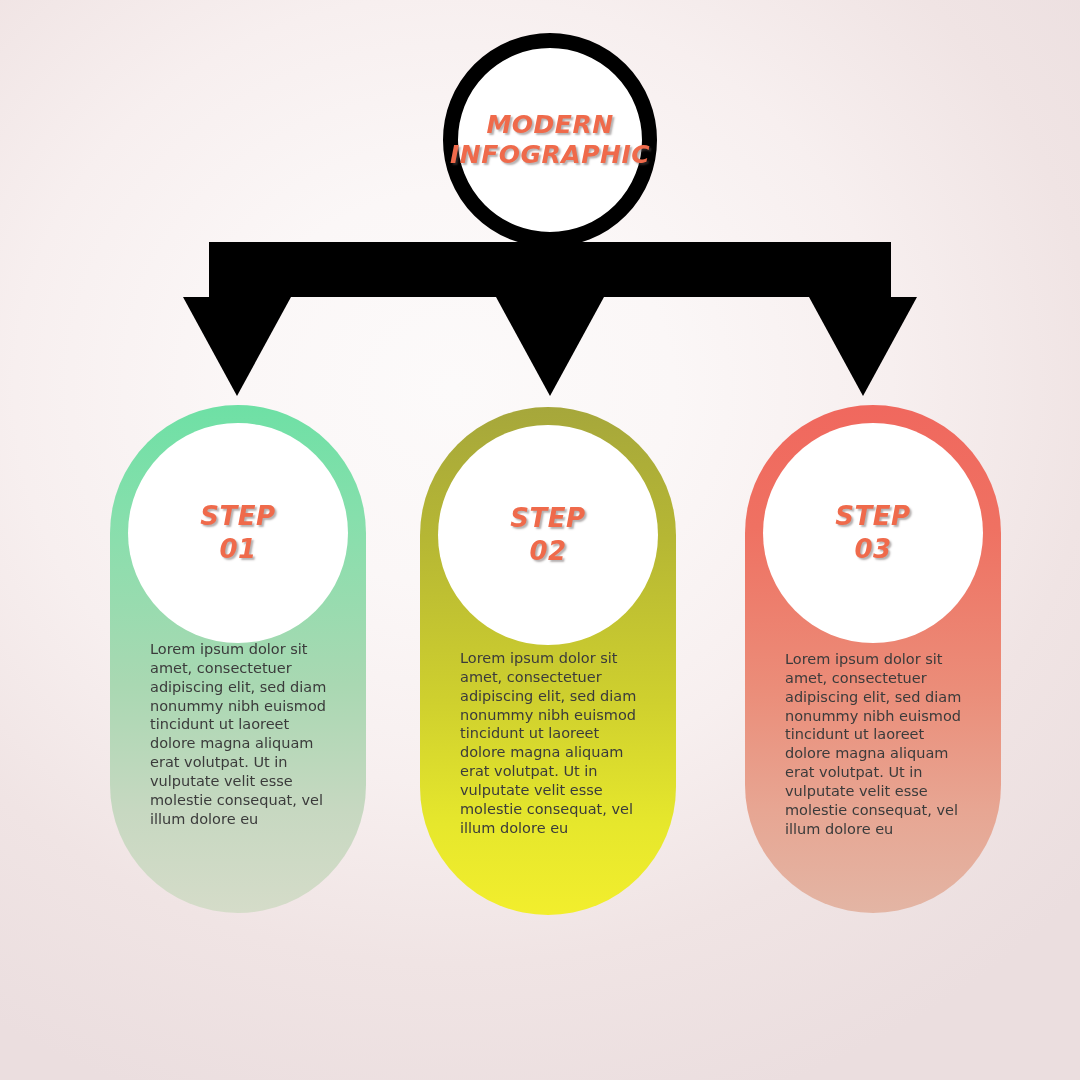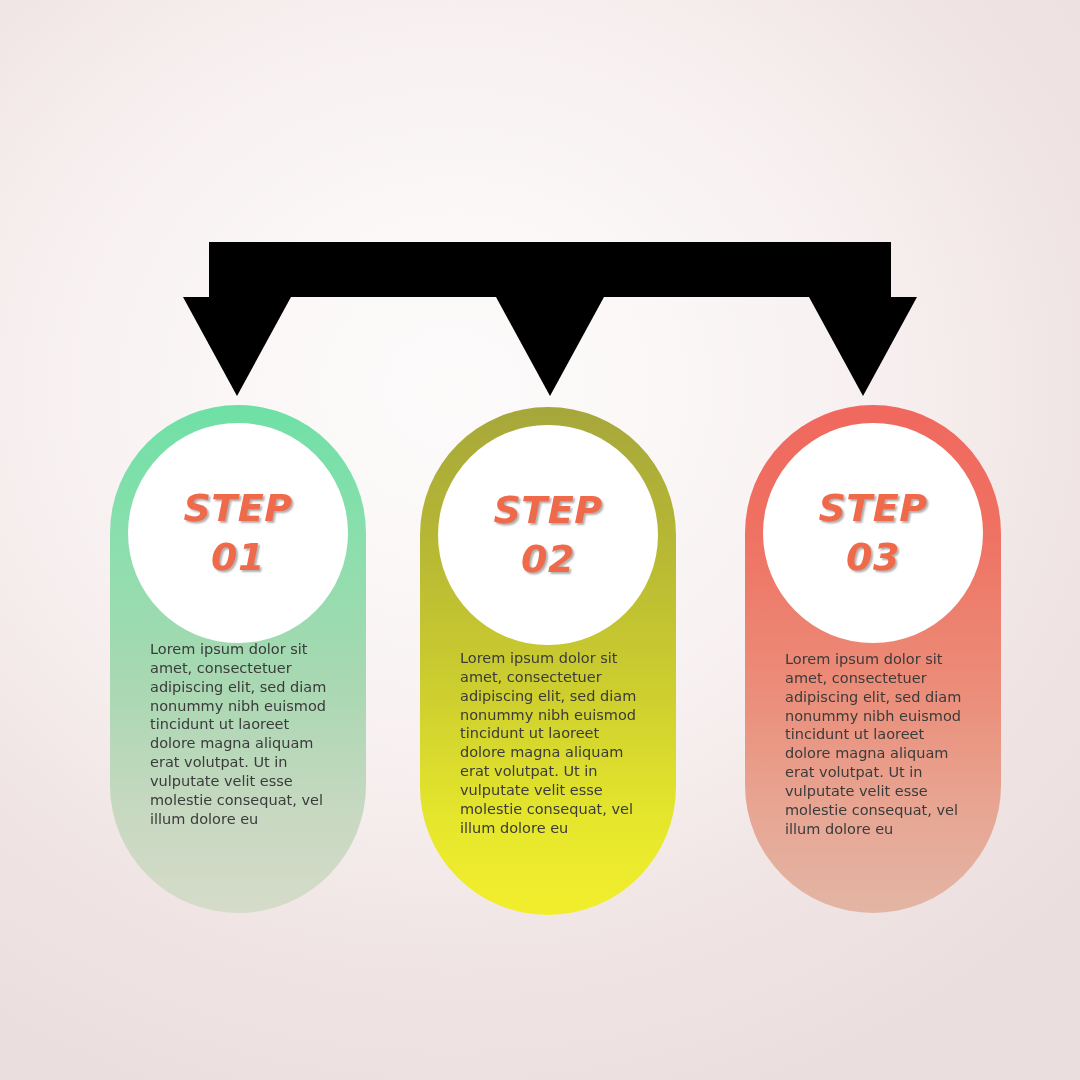--- a/index.html
+++ b/index.html
@@ -102,21 +102,21 @@
     background: #ffffff;
     display: flex;
     align-items: center;
     justify-content: center;
     z-index: 3;
   }
   .step-label {
     font-family: "DejaVu Sans", sans-serif;
     font-weight: bold;
     font-style: italic;
-    font-size: 38px;
+    font-size: 26px;
     line-height: 1.28;
     letter-spacing: 0.5px;
     color: #ef6a4b;
     text-align: center;
     text-shadow: 2px 2px 2px rgba(90,80,80,0.45);
     white-space: pre-line;
   }
 
   .step-body {
     position: absolute;
@@ -144,20 +144,24 @@
     <polygon fill="#000000" points="211,297 263,297 263,297 291,297 237,396 183,297 211,297"></polygon>
     <rect x="211" y="242" width="52" height="56" fill="#000000"></rect>
 
     <polygon fill="#000000" points="604,297 550,396 496,297"></polygon>
     <rect x="524" y="242" width="52" height="56" fill="#000000"></rect>
 
     <polygon fill="#000000" points="917,297 863,396 809,297"></polygon>
     <rect x="837" y="242" width="52" height="56" fill="#000000"></rect>
   </svg>
 
+  <div class="title-circle">
+    <div class="title-text">MODERN
+INFOGRAPHIC</div>
+  </div>
 
   <div class="step step-1">
     <div class="step-circle">
       <div class="step-label">STEP
 01</div>
     </div>
     <div class="step-body">Lorem ipsum dolor sit amet, consectetuer adipiscing elit, sed diam nonummy nibh euismod tincidunt ut laoreet dolore magna aliquam erat volutpat. Ut in vulputate velit esse molestie consequat, vel illum dolore eu</div>
   </div>
 
   <div class="step step-2">

